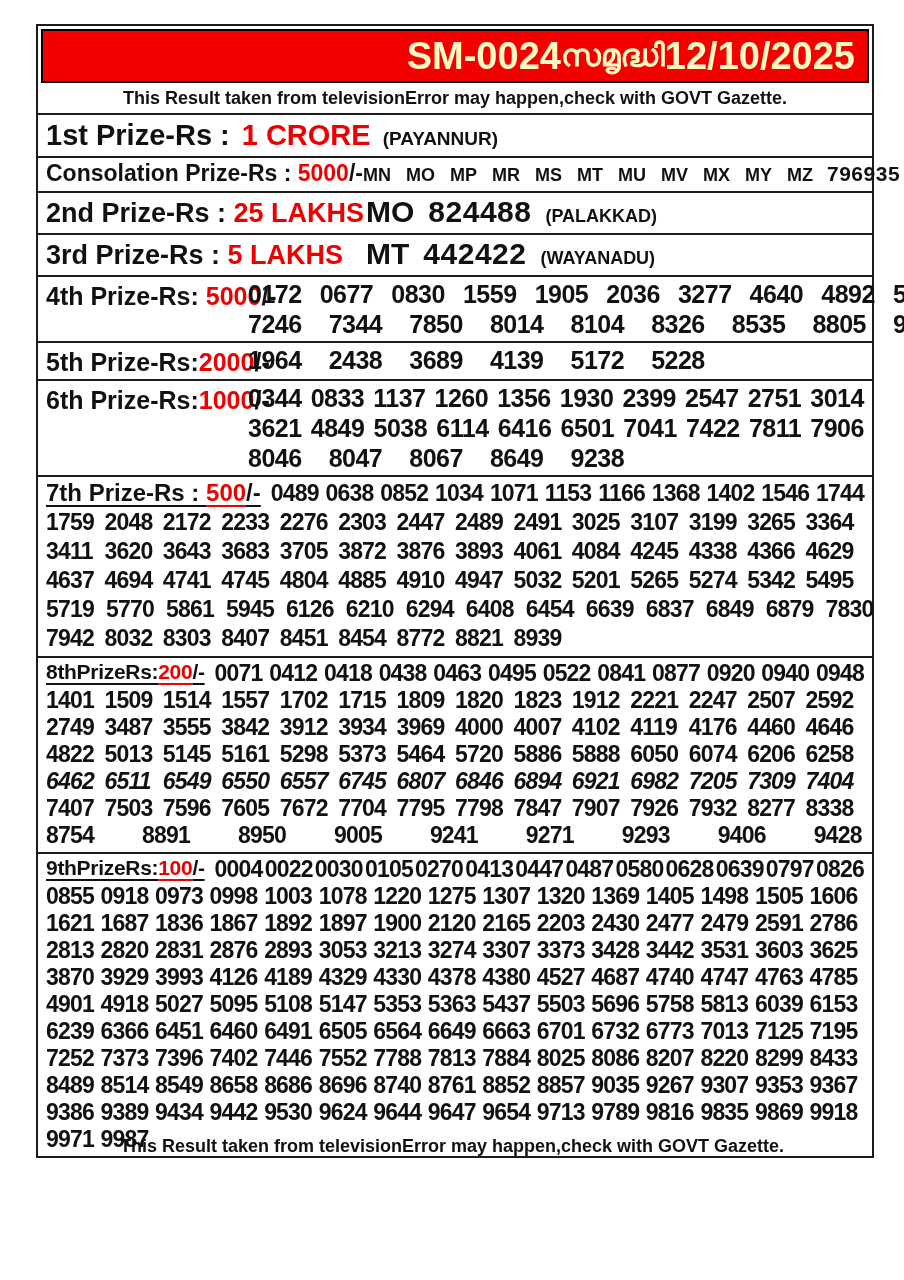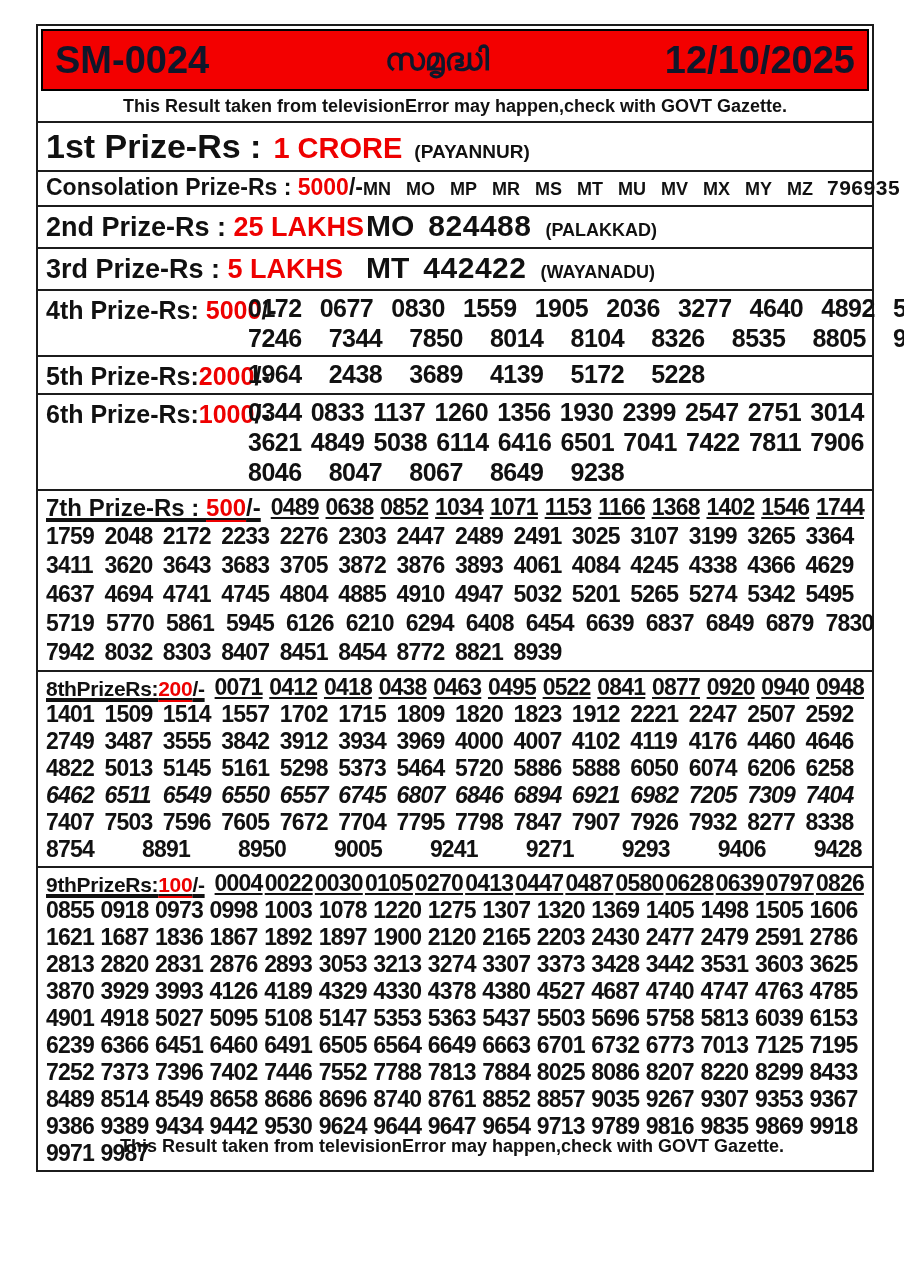--- a/index.html
+++ b/index.html
@@ -2,35 +2,35 @@
 <html style="--banner_red: #f30000; --prize_red: #ee0000; --winner_blue: #1b1bf0;"><head>
 <meta charset="utf-8">
 <style>
   * { margin:0; padding:0; box-sizing:border-box; }
   html,body { width:904px; height:1280px; background:#ffffff; }
   body { font-family:"Liberation Sans", sans-serif; font-weight:bold; color:#111; position:relative; }
 
   .doc { position:absolute; left:36px; top:24px; width:838px; border:2px solid #1c1c1c; background:#fff; }
 
   .banner { margin:3px; background:var(--banner_red,#f30000); border:2px solid #000;
-            display:flex; align-items:center; justify-content:space-between;
-            padding:1px 12px; height:62px; color:#0f172a; }
+            display:flex; align-items:center; justify-content:flex-end;
+            padding:1px 12px; height:54px; color:#fef9c3; }
   .banner .code { font-size:38px; }
   .banner .title-ml { font-size:31px; }
   .banner .date { font-size:38px; }
 
   .disclaimer { text-align:center; font-size:18px; padding:2px 0 4px; border-bottom:2px solid #1c1c1c; }
 
   .section { border-bottom:2px solid #1c1c1c; padding:2px 8px; }
   .section:last-of-type { border-bottom:none; }
   .red { color:var(--prize_red,#ee0000); }
   .u { text-decoration:underline; text-decoration-thickness:2px; text-underline-offset:4px; }
 
   .line1 { display:flex; align-items:baseline; gap:12px; padding-top:4px; padding-bottom:4px; }
-  .line1 .lbl { font-size:34px; }
+  .line1 .lbl { font-size:29px; }
   .line1 .amt { font-size:29px; }
   .line1 .winner { font-size:42px; color:var(--winner_blue,#1b1bf0); letter-spacing:1px; }
   .line1 .loc { font-size:19px; }
 
   .cons { display:flex; align-items:baseline; padding-bottom:4px; }
   .cons .lbl { font-size:23px; white-space:nowrap; }
   .cons .series { display:flex; gap:15px; font-size:18px; }
   .cons .cnum { font-size:21px; margin-left:14px; letter-spacing:0.5px; }
 
   .prize23 { display:flex; align-items:baseline; gap:14px; padding:2px 8px 4px; }
@@ -40,21 +40,21 @@
   .prize23 .loc { font-size:18px; }
 
   .rowsec { display:flex; align-items:flex-start;text-align:right; }
   .rowsec .lbl { font-size:25px; white-space:nowrap; width:202px; line-height:30px; padding-top:2px; }
   .numblock { flex:1; }
   .spread { display:flex; justify-content:space-between; line-height:30px; }
   .packed { display:flex; gap:27px; line-height:30px; }
   .num { font-size:25px; letter-spacing:-0.5px; }
 
   .gsec { padding:2px 8px 3px; }
-  .gsec .first-row { display:flex; align-items:flex-end;text-decoration:underline; }
+  .gsec .first-row { display:flex; align-items:flex-start; }
   .gsec .first-row .flbl { white-space:nowrap; margin-right:10px; }
   .lbl7 { font-size:24px; }
   .lbl89 { font-size:21px; letter-spacing:-0.3px; }
   .gsec .first-row .spreadn { flex:1; display:flex; justify-content:space-between; align-items:baseline; }
   .sec7 .num, .sec7 .grid-row span { font-size:23px; line-height:29px; letter-spacing:-0.8px; }
   .sec8 .num, .sec8 .grid-row span, .sec9 .num, .sec9 .grid-row span { font-size:23px; line-height:27px; letter-spacing:-0.8px; }
   .grid-row { display:grid; }
   .grid-row span { text-align:left; }
 
   .footer { position:absolute; left:0; top:1136px; width:904px; text-align:center; font-size:18px; }

